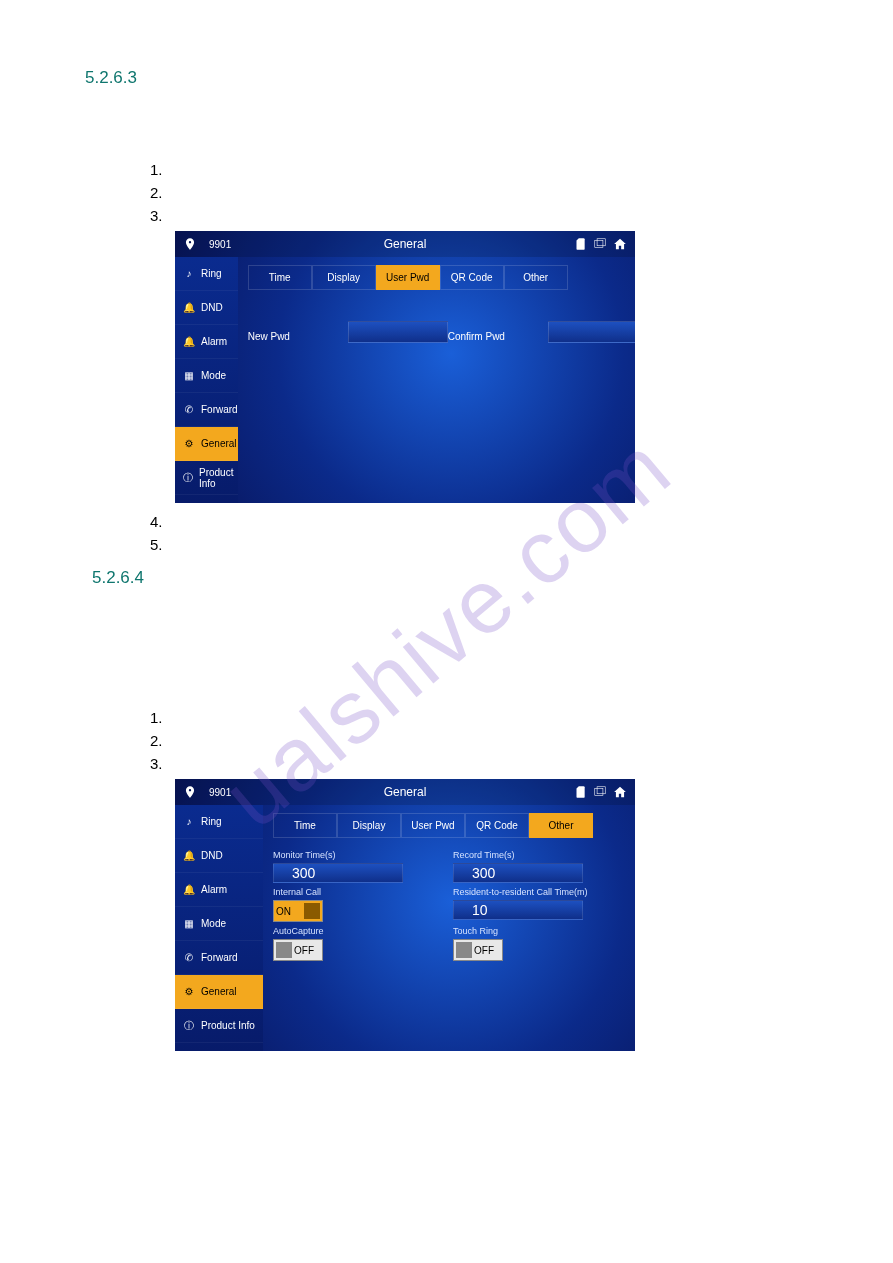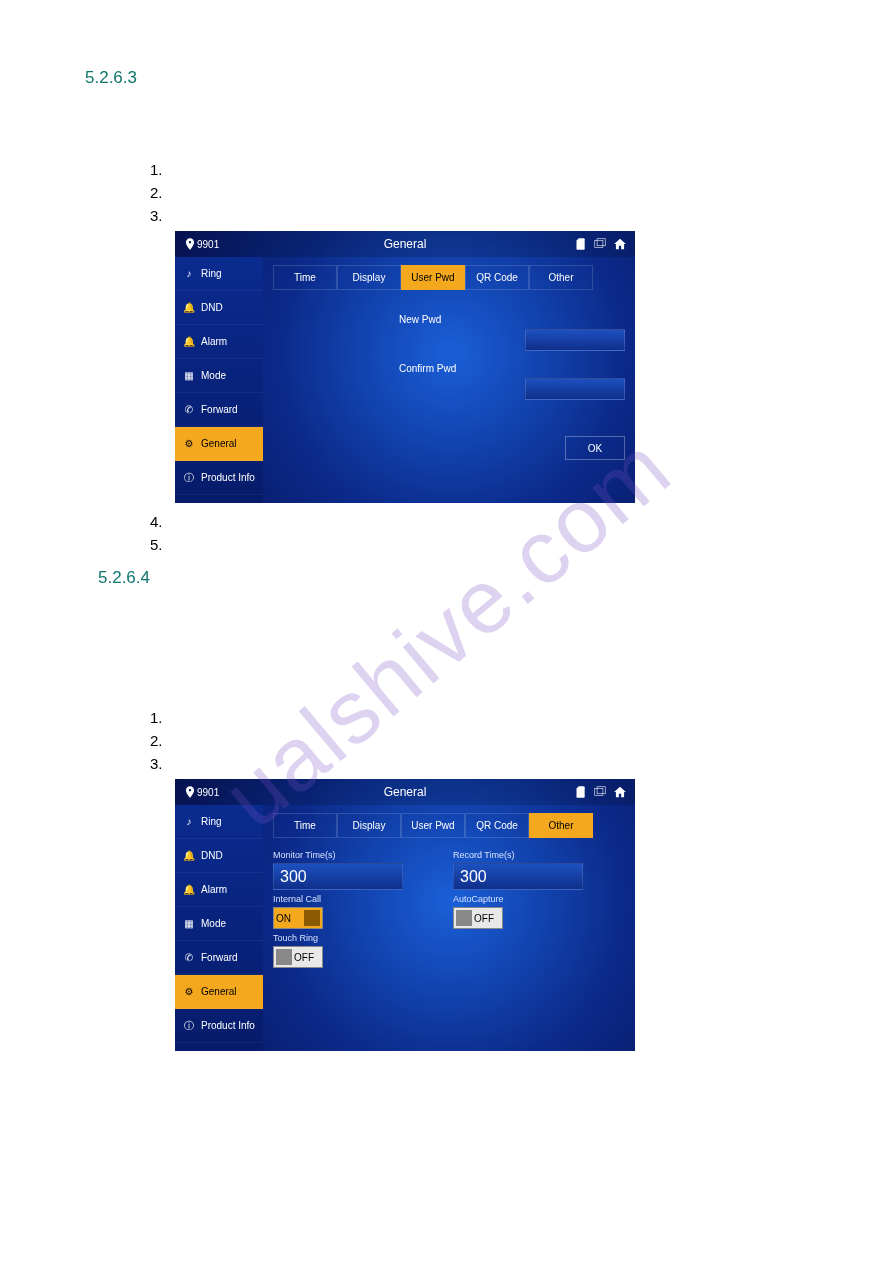--- a/index.html
+++ b/index.html
@@ -48,21 +48,21 @@
     height: 26px;
     background: rgba(0,0,0,0.15);
     display: flex;
     align-items: center;
     padding: 0 8px;
     position: relative;
   }
   .device .topbar .loc {
     display: flex;
     align-items: center;
-    gap: 0;
+    gap: 12px;
     font-size: 10px;
   }
   .device .topbar .title {
     position: absolute;
     left: 50%;
     transform: translateX(-50%);
     font-size: 12px;
   }
   .device .topbar .icons {
     margin-left: auto;
@@ -115,22 +115,21 @@
     border: 1px solid rgba(255,255,255,0.15);
     cursor: pointer;
   }
   .tabs .tab.active {
     background: #f3a81e;
     color: #000;
     border-color: #f3a81e;
   }
   .form-col {
     display: flex;
-    flex-direction: column;
-    align-items: flex-end;
+    align-items: center;
     padding-top: 14px;
   }
   .form-col .lbl {
     font-size: 10px;
     margin-bottom: 4px;
     align-self: center;
     width: 100px;
     text-align: left;
   }
   .form-col .inp {
@@ -157,25 +156,25 @@
     gap: 4px 8px;
     padding-top: 2px;
   }
   .field .flbl {
     font-size: 9px;
     margin-bottom: 3px;
     color: #d5e2ff;
   }
   .field .finp {
     width: 130px;
-    height: 27px;
+    height: 20px;
     background: linear-gradient(180deg, #1d50c0 0%, #0f2f8a 100%);
     border: 1px solid rgba(255,255,255,0.12);
-    padding-left: 6px;
-    font-size: 16px;
+    padding-left: 18px;
+    font-size: 14px;
     display: flex;
     align-items: center;
   }
   .toggle {
     width: 50px;
     height: 22px;
     background: #e8e8e8;
     border: 1px solid #888;
     display: flex;
     align-items: center;
@@ -285,21 +284,21 @@
         <div class="inp"></div>
         <div class="okbtn">OK</div>
       </div>
     </div>
   </div>
 </div>
 
 <div class="ol-item" style="top:513px; left:150px">4.</div>
 <div class="ol-item" style="top:536px; left:150px">5.</div>
 
-<div class="section-num" style="top:568px; left:98px">5.2.6.4</div>
+<div class="section-num" style="top:568px; left:92px">5.2.6.4</div>
 
 <div class="ol-item" style="top:709px; left:150px">1.</div>
 <div class="ol-item" style="top:732px; left:150px">2.</div>
 <div class="ol-item" style="top:755px; left:150px">3.</div>
 
 <div class="device" style="top:779px">
   <div class="topbar">
     <div class="loc">
       <svg class="ico" viewBox="0 0 24 24" fill="#fff">
           <path d="M12 2C8 2 5 5 5 9c0 5 7 13 7 13s7-8 7-13c0-4-3-7-7-7zm0 9a2 2 0 110-4 2 2 0 010 4z"></path>
@@ -369,20 +368,24 @@
           <div class="finp">300</div>
         </div>
         <div class="field">
           <div class="flbl">Internal Call</div>
           <div class="toggle on">
               <span>ON</span>
               <div class="knob"></div>
             </div>
         </div>
         <div class="field">
+          <div class="flbl">Resident-to-resident Call Time(m)</div>
+          <div class="finp">10</div>
+        </div>
+        <div class="field">
           <div class="flbl">AutoCapture</div>
           <div class="toggle off">
               <div class="knob"></div>
               <span>OFF</span>
             </div>
         </div>
         <div class="field">
           <div class="flbl">Touch Ring</div>
           <div class="toggle off">
               <div class="knob"></div>

